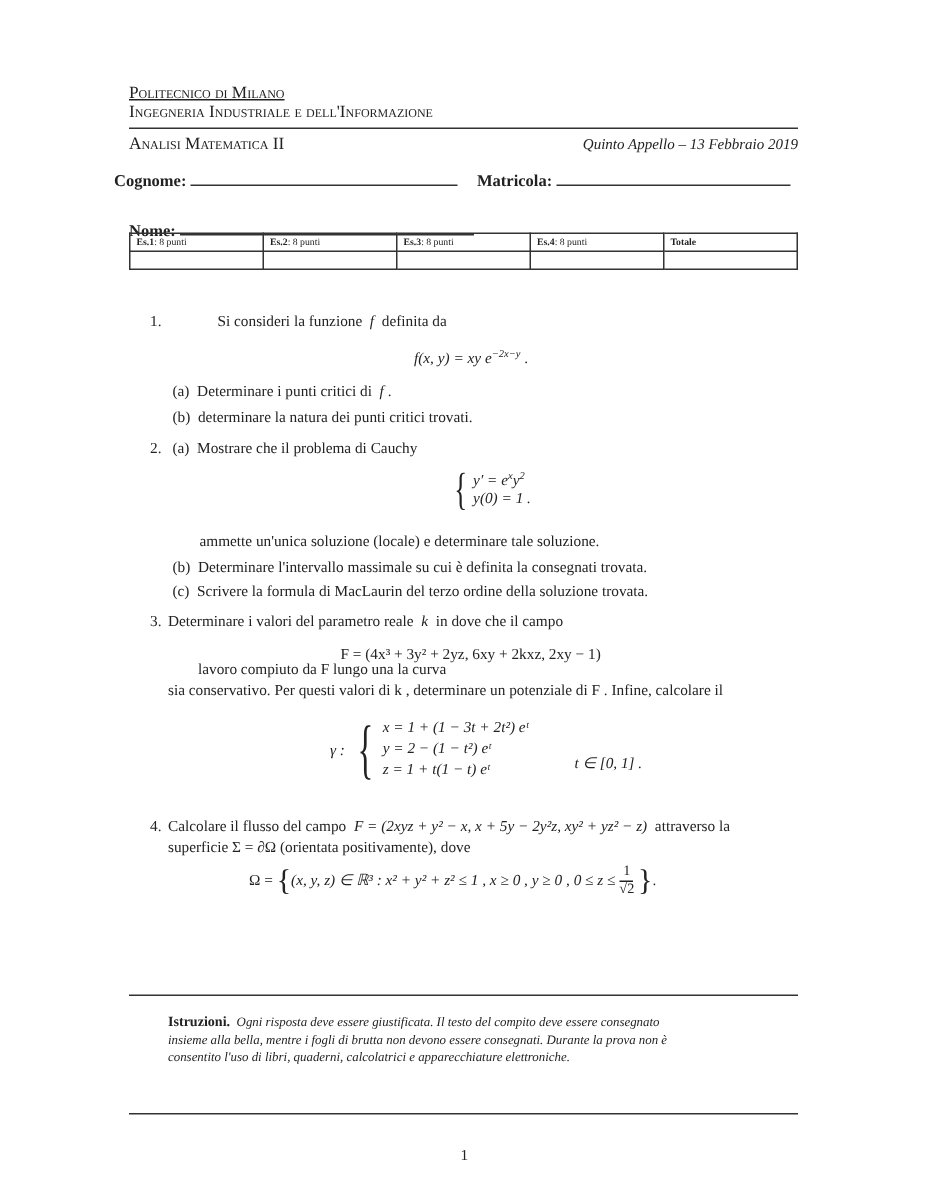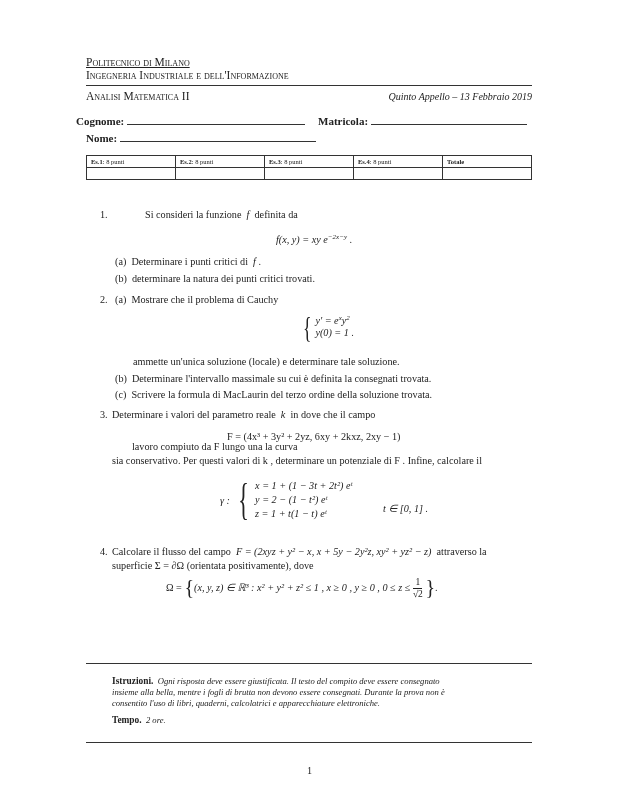--- a/index.html
+++ b/index.html
@@ -37,21 +37,21 @@
 <div class="abs it" style="top:91px; right:86px; font-family:'Liberation Serif',serif; font-size:10px;">Quinto Appello – 13 Febbraio 2019</div>
 
 <div class="abs field" style="left:76px; top:115px;">
   <span>Cognome:</span>
   <span class="uline" style="width:178px;"></span>
 </div>
 <div class="abs field" style="left:318px; top:115px;">
   <span>Matricola:</span>
   <span class="uline" style="width:156px;"></span>
 </div>
-<div class="abs field" style="left:86px; top:132px;">
+<div class="abs field" style="left:86px; top:148px;">
   <span>Nome:</span>
   <span class="uline" style="width:196px;"></span>
 </div>
 
 <table class="score">
   <tbody>
       <tr>
     <td><b>Es.1</b><span>: 8 punti</span></td>
     <td><b>Es.2</b><span>: 8 punti</span></td>
     <td><b>Es.3</b><span>: 8 punti</span></td>
@@ -147,17 +147,16 @@
       <span>√2</span>
     </span>
   <span class="bigbrace">}</span><span>.</span>
 </div>
 
 <div class="rule" style="top:663px;"></div>
 <div class="abs instr" style="left:112px; top:676px; width:410px;">
   <div style="white-space:nowrap;"><b style="font-size:9.4px;">Istruzioni.</b>&nbsp; <i>Ogni risposta deve essere giustificata.  Il testo del compito deve essere consegnato</i></div>
   <div style="white-space:nowrap;"><i>insieme alla bella, mentre i fogli di brutta non devono essere consegnati.  Durante la prova non è</i></div>
   <div style="white-space:nowrap;"><i>consentito l'uso di libri, quaderni, calcolatrici e apparecchiature elettroniche.</i></div>
-  <div style="margin-top:6px;"><b style="font-size:9.4px;">Tempo.</b>&nbsp; <i>2 ore.</i></div>
 </div>
 <div class="rule" style="top:742px;"></div>
 
 <div class="abs txt" style="left:307px; top:764px;">1</div>
 
 </body></html>

